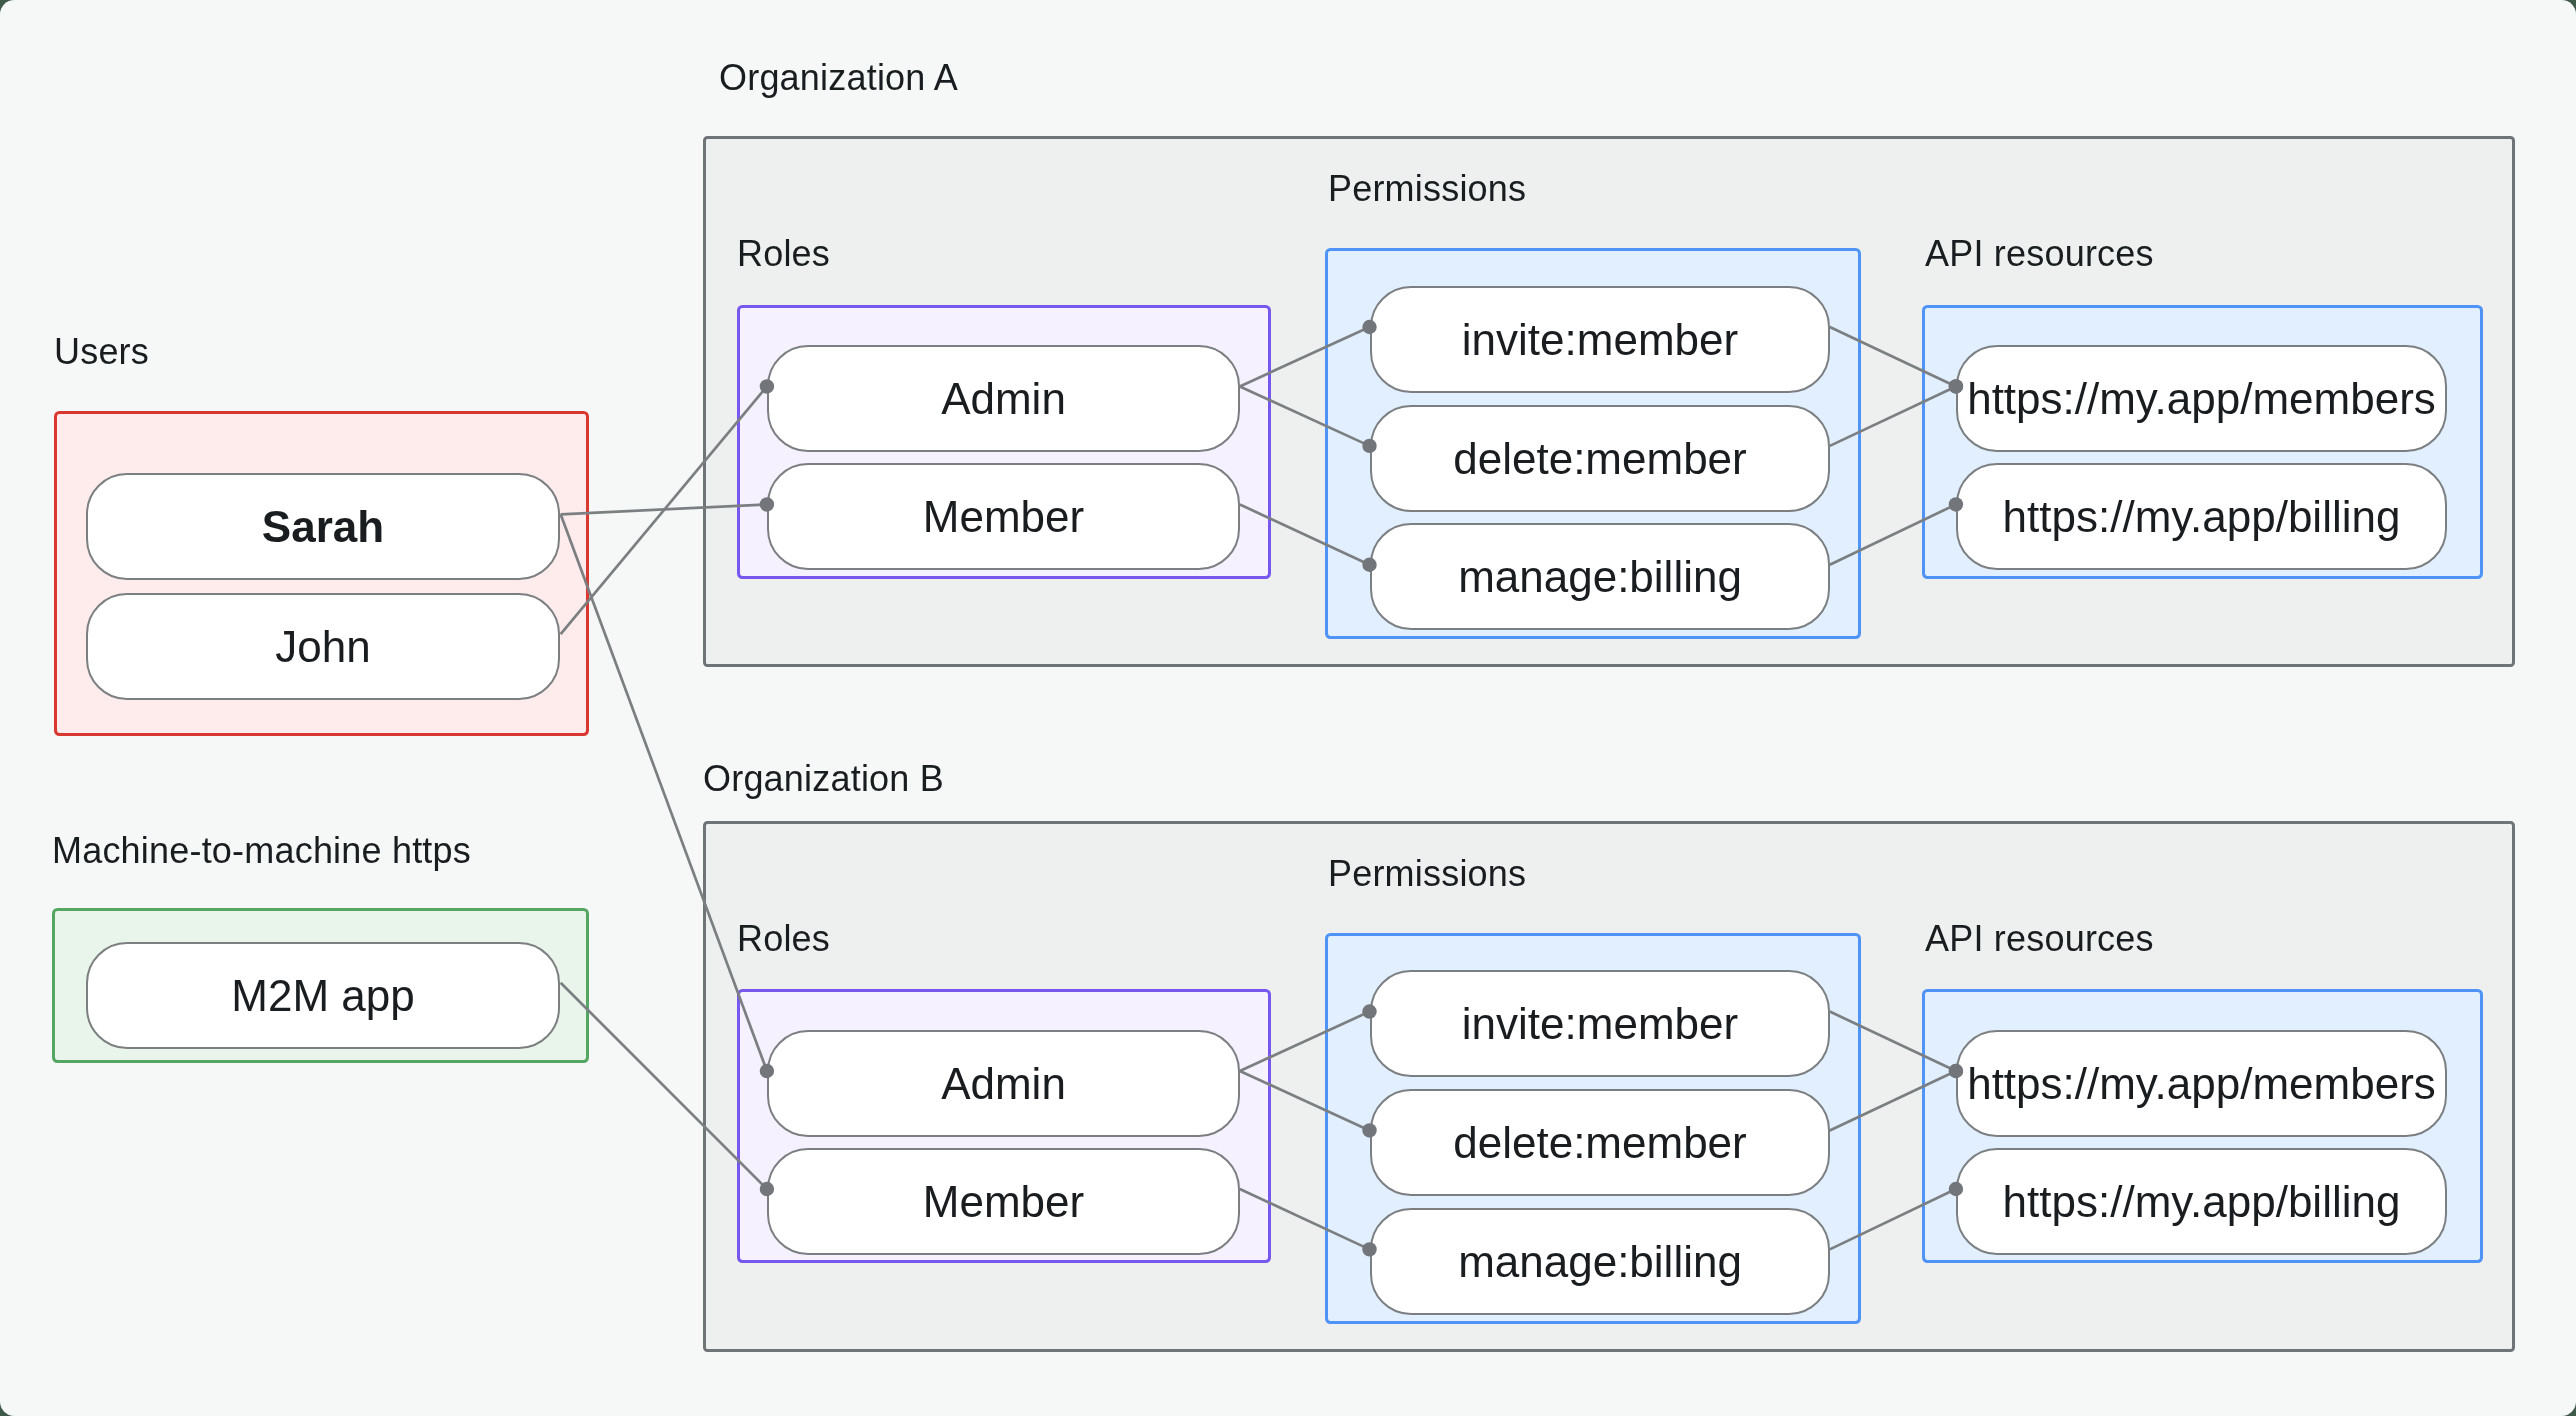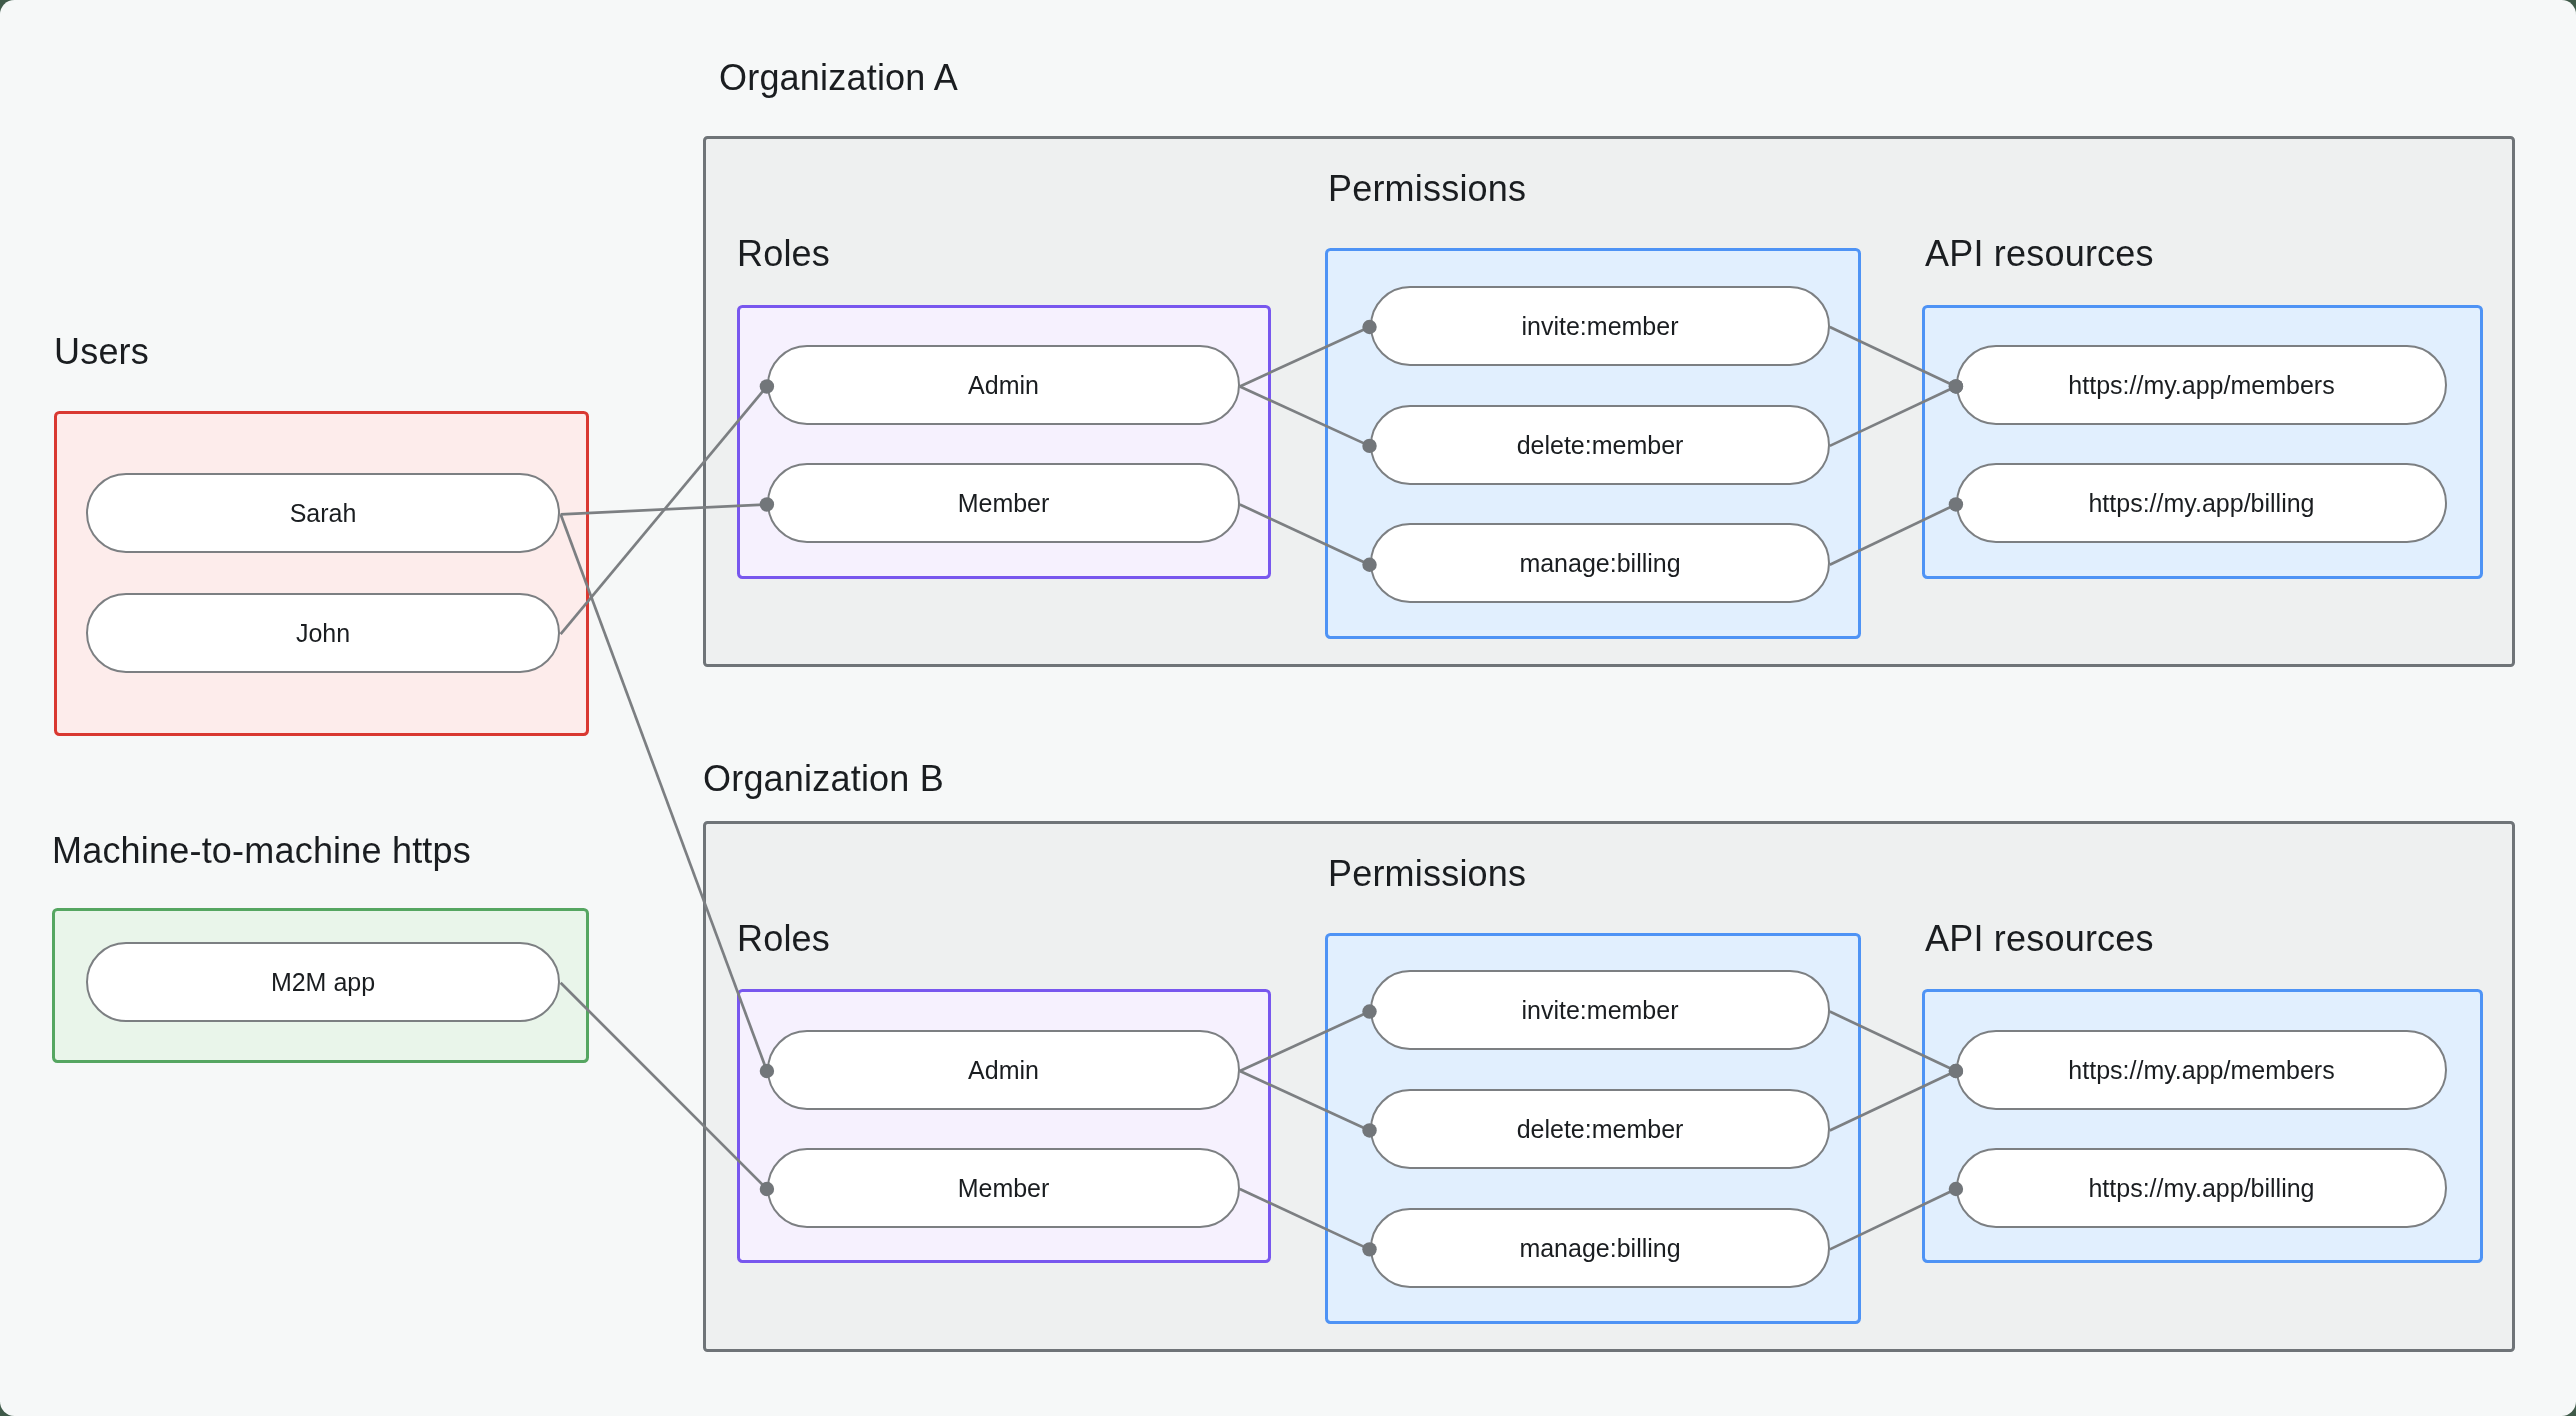--- a/index.html
+++ b/index.html
@@ -49,28 +49,28 @@
     border-radius:5.4px;
     z-index:1;
   }
   .org-box   { background:var(--bg-org);   border:3.6px solid var(--border-org); border-radius:4.5px; }
   .users-box { background:var(--bg-users); border:3.6px solid var(--border-users); }
   .m2m-box   { background:var(--bg-m2m);   border:3.6px solid var(--border-m2m); }
   .roles-box { background:var(--bg-roles); border:3.6px solid var(--border-roles); z-index:2; }
   .blue-box  { background:var(--bg-blue);  border:3.6px solid var(--border-blue);  z-index:2; }
   .pill {
     position:absolute;
-    height:80px;
+    height:107px;
     background:#ffffff;
     border:2.7px solid var(--pill-border);
     border-radius:41px;
     display:flex;
     align-items:center;
     justify-content:center;
-    font-size:25px;
+    font-size:44px;
     font-weight:400;
     color:var(--text);
     white-space:nowrap;
     z-index:4;
   }
   #edges {
     position:absolute;
     left:0; top:0;
     z-index:5;
     pointer-events:none;
@@ -80,21 +80,21 @@
 <body>
 
 <div class="canvas">
 
   <div class="section-label" style="left:54px; top:332px;">Users</div>
   <div class="section-label" style="left:52px; top:831px;">Machine-to-machine https</div>
   <div class="section-label" style="left:703px; top:58px;margin-left:16px;">Organization A</div>
   <div class="section-label" style="left:703px; top:759px;">Organization B</div>
 
   <div class="gbox users-box" style="left:54px; top:411px; width:535px; height:325px;"></div>
-  <div class="pill" style="left:86px; top:473px; width:474px;">Sarah</div>
+  <div class="pill" style="left:86px; top:473px; width:474px;font-weight:bold;">Sarah</div>
   <div class="pill" style="left:86px; top:593px; width:474px;">John</div>
 
   <div class="gbox m2m-box" style="left:52px; top:908px; width:537px; height:155px;"></div>
   <div class="pill" style="left:86px; top:942px; width:474px;">M2M app</div>
 
   <div class="gbox org-box" style="left:703px; top:136px; width:1812px; height:531px;"></div>
   <div class="section-label" style="left:737px; top:234px;">Roles</div>
   <div class="section-label" style="left:1328px; top:169px;">Permissions</div>
   <div class="section-label" style="left:1925px; top:234px;">API resources</div>
 

